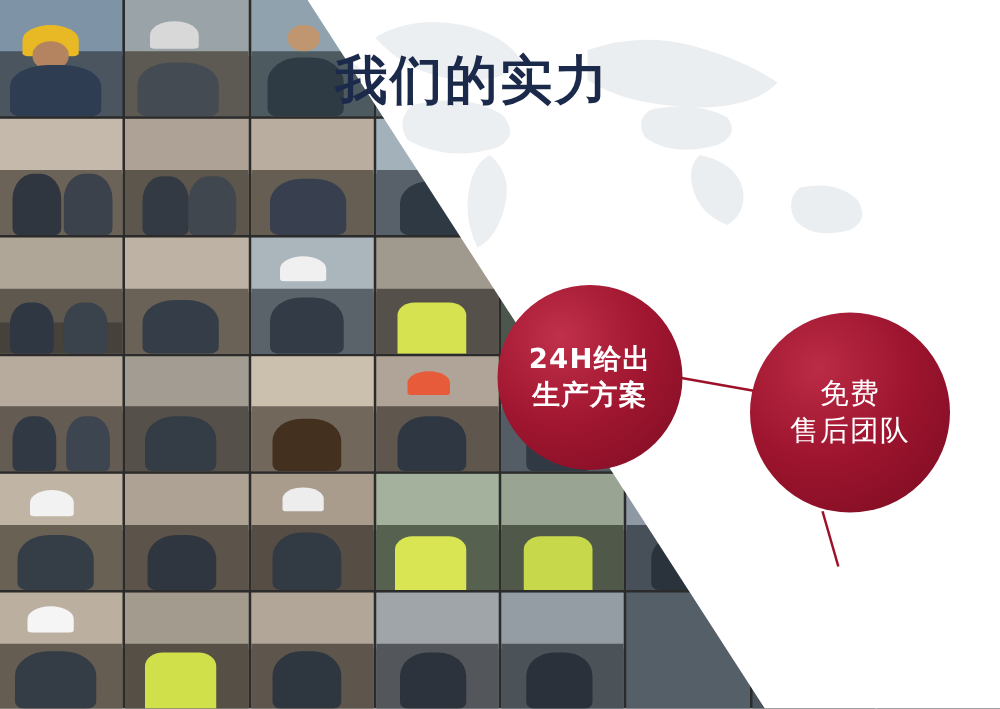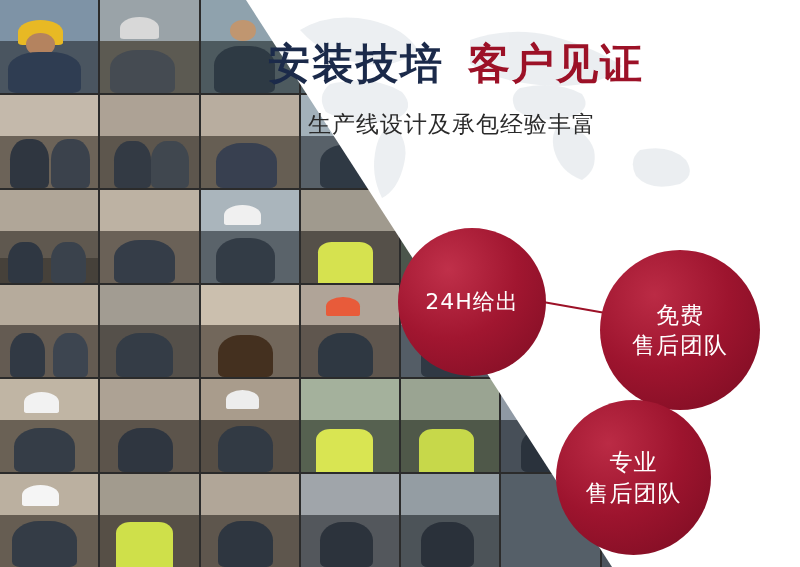--- a/index.html
+++ b/index.html
@@ -139,20 +139,21 @@
     text-align: center;
     font-family: "DejaVu Sans", "Liberation Sans", sans-serif;
     letter-spacing: 1px;
     line-height: 1.32;
   }
   #circle-1 {
     left: 398px; top: 228px;
     width: 148px; height: 148px;
     background: radial-gradient(circle at 34% 28%, #c0304a 0%, #a11630 48%, #7d0d23 100%);
     font-size: 22px;
+    font-weight: bold;
   }
   #circle-2 {
     left: 600px; top: 250px;
     width: 160px; height: 160px;
     background: radial-gradient(circle at 34% 28%, #bb2b45 0%, #9d142e 48%, #790c21 100%);
     font-size: 23px;
   }
   #circle-3 {
     left: 556px; top: 400px;
     width: 155px; height: 155px;
@@ -400,36 +401,31 @@
         <path d="M470 40 q40 -14 82 -4 q44 12 70 30 q-18 20 -66 20 q-56 -2 -86 -22z"></path>
         <path d="M520 88 q36 -8 62 6 q10 14 -8 22 q-36 10 -58 -6 q-8 -14 4 -22z"></path>
         <path d="M560 124 q28 6 34 26 q4 20 -12 30 q-22 -8 -28 -30 q-4 -18 6 -26z"></path>
         <path d="M640 150 q30 -6 46 10 q10 16 -6 24 q-30 8 -44 -8 q-8 -16 4 -26z"></path>
         <path d="M250 60 q16 -12 36 -8 q8 12 -4 22 q-20 6 -32 -14z"></path>
       </g>
     </svg>
   </div>
 
   <div id="headline">
-    <span class="h-dark">安装技培</span>
-    <span class="h-red">客户见证</span>
+    <span class="h-dark">我们的实力</span>
   </div>
 
   <div id="subs">
-    <div class="sub s2">生产线设计及承包经验丰富</div>
   </div>
 
   <div class="connector" id="conn-1"></div>
   <div class="connector" id="conn-2"></div>
 
   <div class="circle" id="circle-1">
     <span class="ln">24H给出</span>
+    <span class="ln">生产方案</span>
   </div>
   <div class="circle" id="circle-2">
     <span class="ln">免费</span>
     <span class="ln">售后团队</span>
   </div>
-  <div class="circle" id="circle-3">
-    <span class="ln">专业</span>
-    <span class="ln">售后团队</span>
-  </div>
 
 </div>
 
 </body></html>

